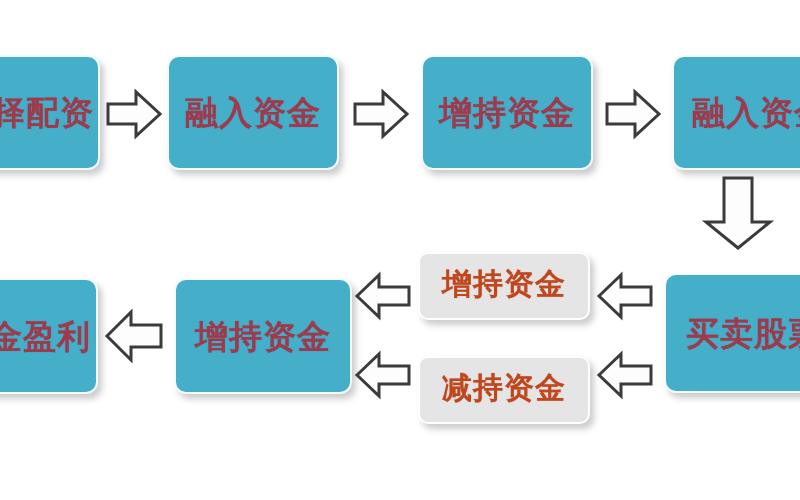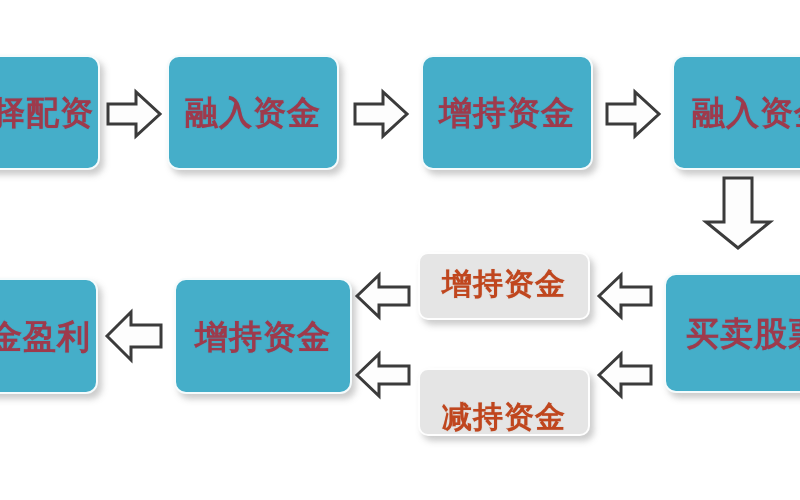--- a/index.html
+++ b/index.html
@@ -147,21 +147,21 @@
   <div class="arrow" style="left:355px; top:351px; width:56px; height:48px;">
     <svg viewBox="0 0 56 48" width="56" height="48">
       <polygon points="2,24 24,3 24,15 54,15 54,33 24,33 24,45"></polygon>
     </svg>
   </div>
 
   <div class="node orange small" style="left:418px; top:252px; width:172px; height:68px;">
     <span class="node-label">增持资金</span>
   </div>
 
-  <div class="node orange small" style="left:418px; top:368px; width:172px; height:68px;align-items:flex-end;">
+  <div class="node orange small" style="left:418px; top:356px; width:172px; height:68px;">
     <span class="node-label">减持资金</span>
   </div>
 
   <div class="arrow" style="left:597px; top:272px; width:56px; height:48px;">
     <svg viewBox="0 0 56 48" width="56" height="48">
       <polygon points="2,24 24,3 24,15 54,15 54,33 24,33 24,45"></polygon>
     </svg>
   </div>
 
   <div class="arrow" style="left:597px; top:351px; width:56px; height:48px;">

